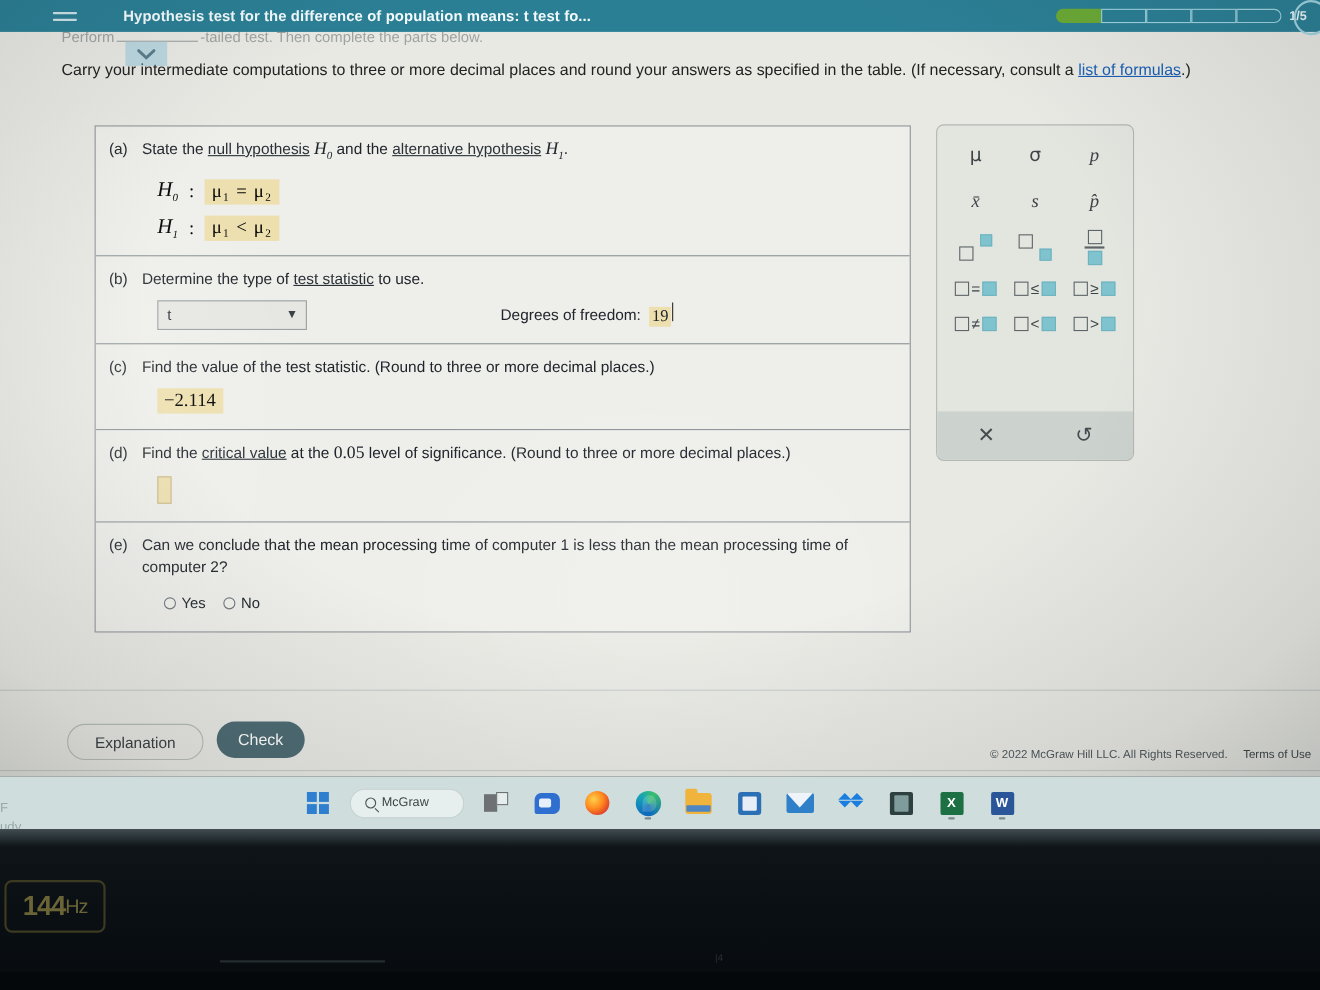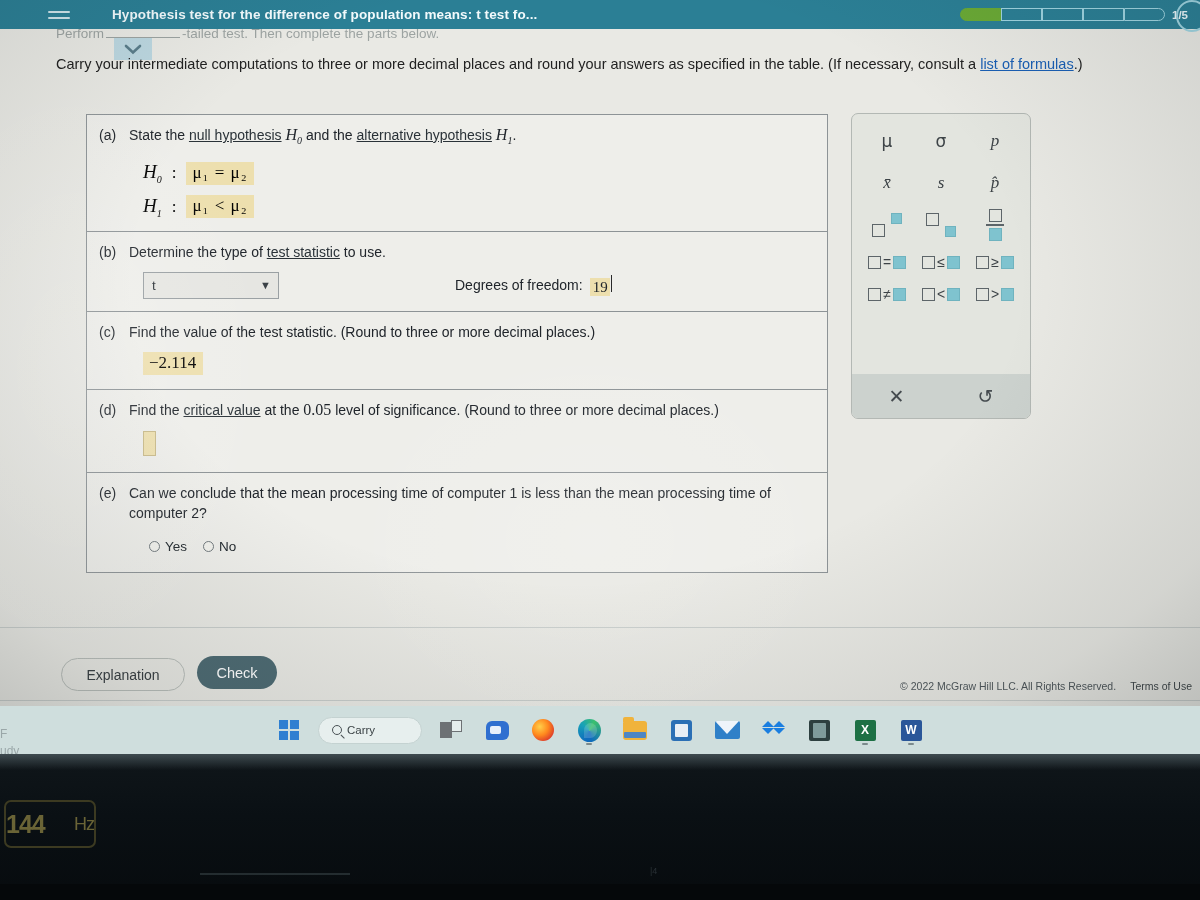--- a/index.html
+++ b/index.html
@@ -365,21 +365,21 @@
   }
   #bezel-sheen {
     position: absolute; left: 0; top: 754px; width: 1200px; height: 16px;
     background: linear-gradient(180deg, rgba(120,140,145,.45), rgba(10,16,20,0));
   }
   #hz-badge {
     position: absolute; left: 4px; top: 800px;
     width: 92px; height: 48px;
     border: 2px solid #3c3a21;
     border-radius: 7px;
-    display: flex; align-items: center; justify-content: space-between;
+    display: flex; align-items: center; justify-content: center;
     color: #6a6436; font-size: 25px; font-weight: bold;
     letter-spacing: -1px;
     overflow: hidden;
   }
   #hz-badge .hz { font-size: 18px; font-weight: normal; }
   #desk-line {
     position: absolute; left: 0; top: 884px; width: 1200px; height: 16px;
     background: #05080a;
   }
   #bezel-notch {
@@ -593,21 +593,21 @@
         <span id="win-logo">
             <i></i>
             <i></i>
             <i></i>
             <i></i>
           </span>
       </div>
 
       <div id="search-pill">
         <span class="mag"></span>
-        <span>Carry</span>
+        <span>McGraw</span>
       </div>
 
       <div class="tb-item">
         <span class="icon-sq" id="taskview">
             <i class="b1"></i>
             <i class="b2"></i>
           </span>
       </div>
 
       <div class="tb-item">

